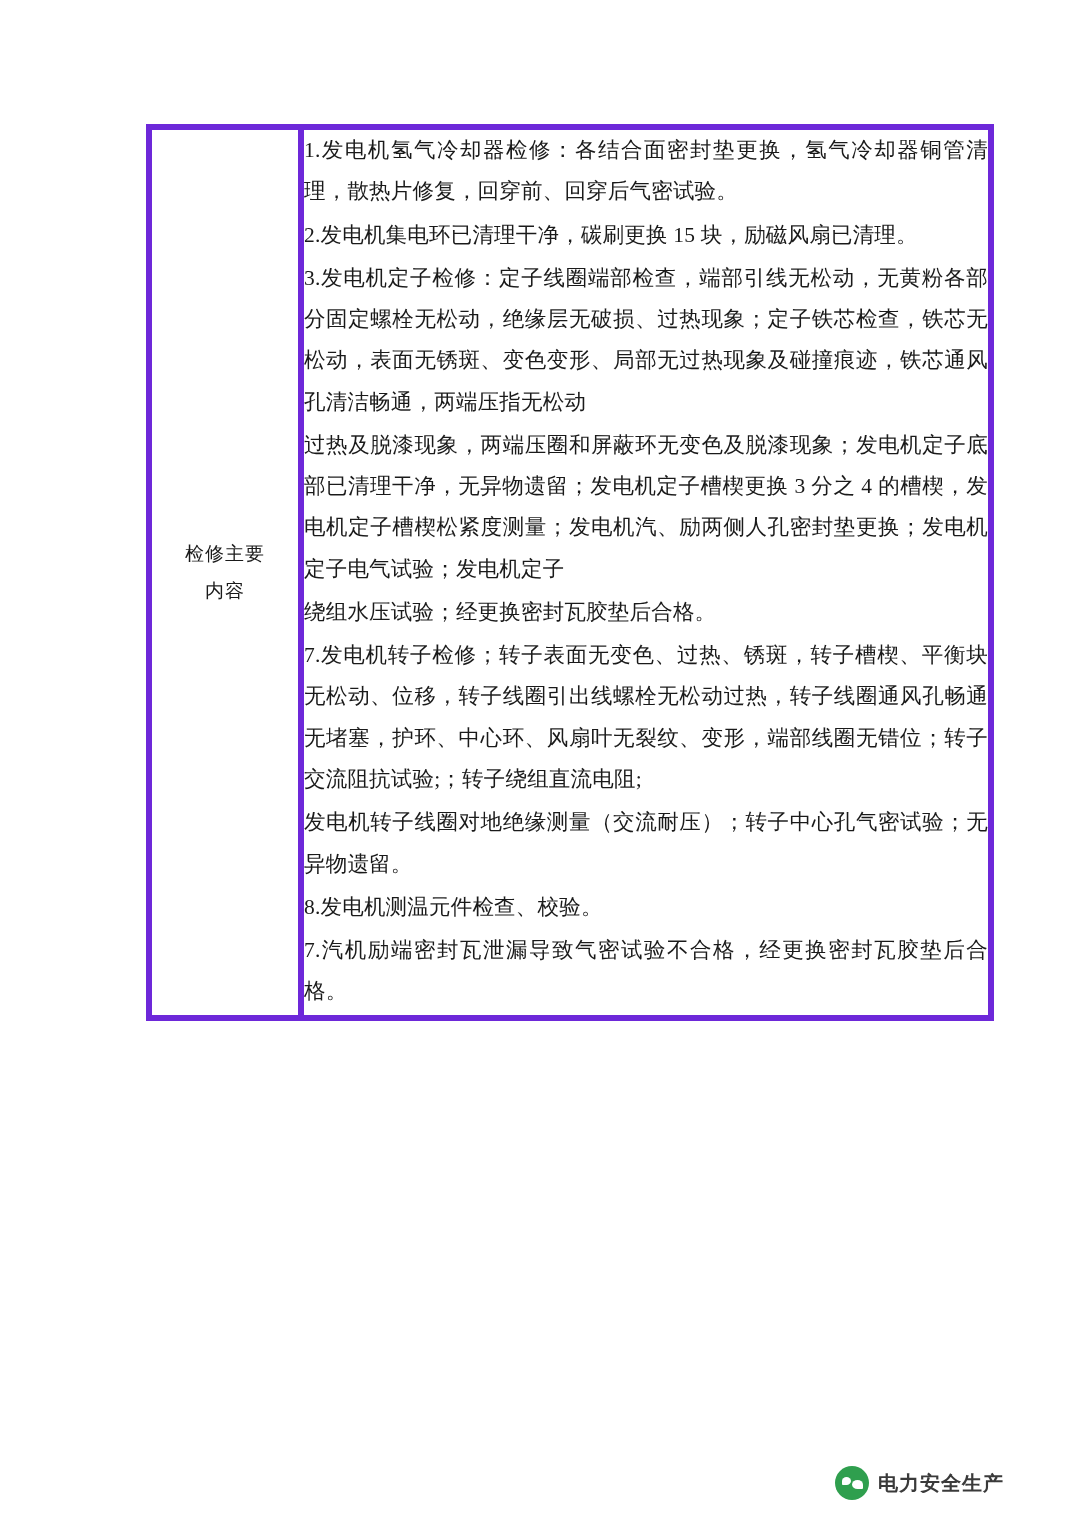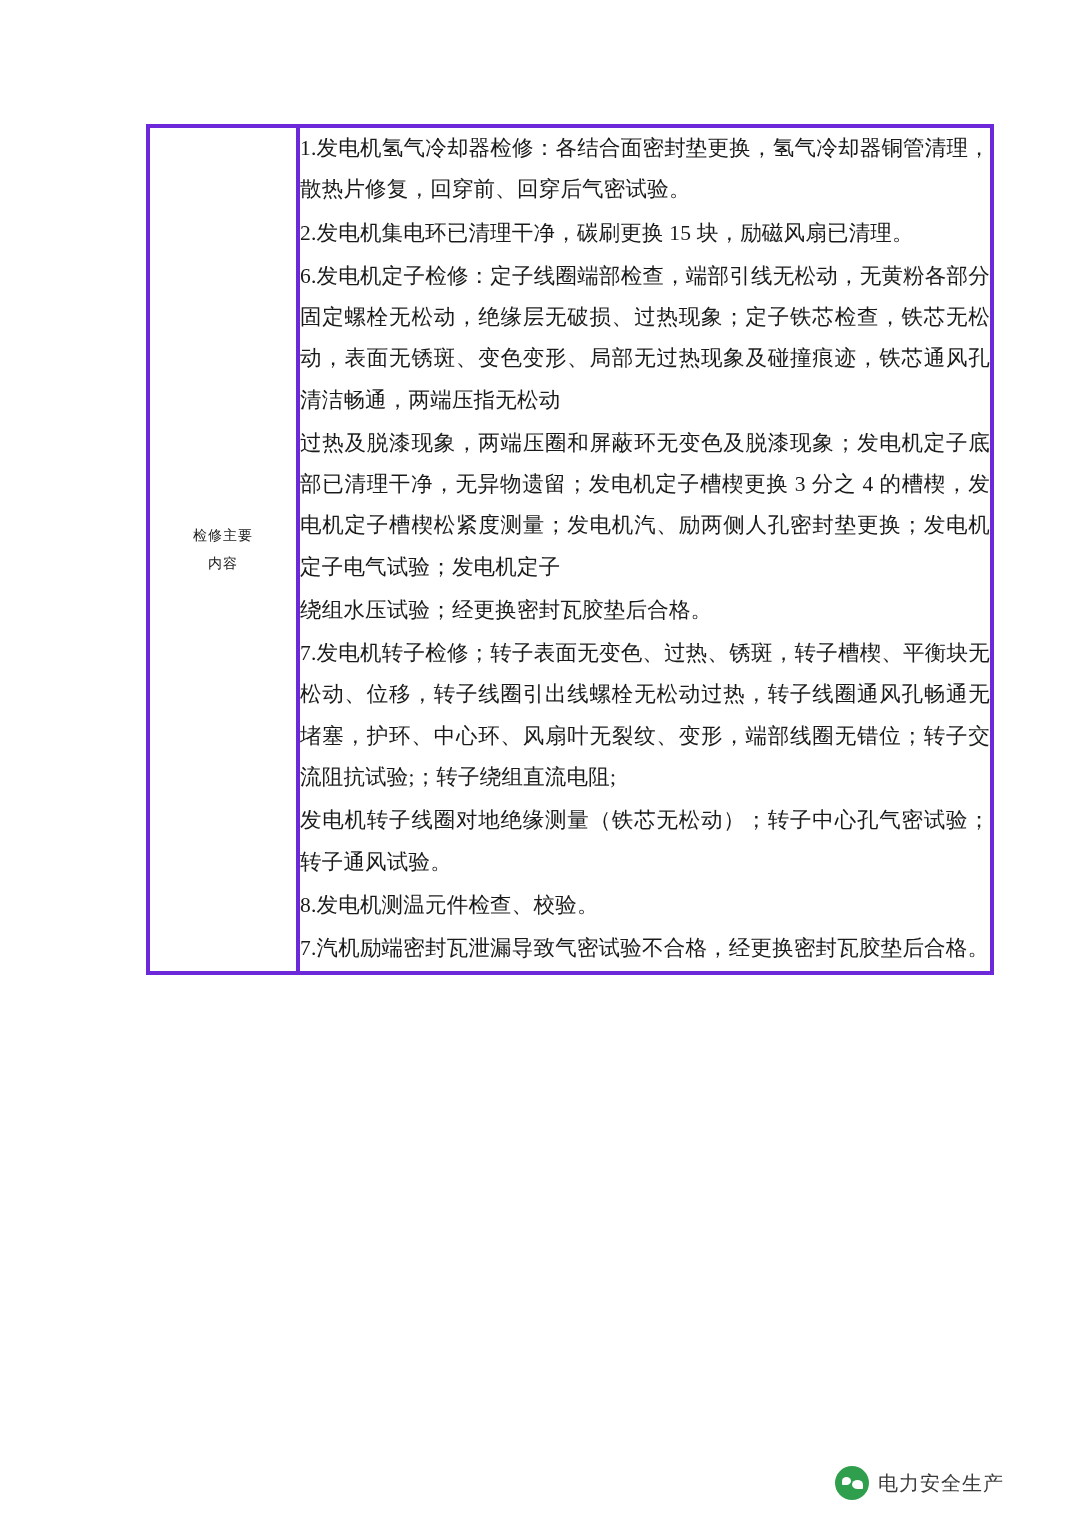--- a/index.html
+++ b/index.html
@@ -23,28 +23,28 @@
   }
   .doc-table {
     position: absolute;
     left: 146px;
     top: 124px;
     width: 848px;
     border-collapse: collapse;
     table-layout: fixed;
   }
   .doc-table td {
-    border: 4px solid #6d28d9;
+    border: 6px solid #6d28d9;
     vertical-align: middle;
     padding: 0;
   }
   .label-cell {
     width: 146px;
     text-align: center;
-    font-size: 14px;
+    font-size: 19px;
     line-height: 1.95;
     letter-spacing: 1px;
     padding: 4px 6px;
   }
   .label-cell .label-line {
     display: block;
   }
   .content-cell {
     vertical-align: top;
     padding: 18px 16px 22px 18px;
@@ -93,42 +93,43 @@
     height: 9px;
     border-radius: 50% 50% 10% 50%;
     background: #ffffff;
   }
   .wm-text {
     font-family: "Liberation Sans", sans-serif;
     font-size: 20px;
     color: #3a3a3a;
     letter-spacing: 1px;
     white-space: nowrap;
+    font-weight: bold;
   }
 </style>
 </head>
 <body>
 
 <div class="page">
 
   <table class="doc-table">
     <tbody>
         <tr>
       <td class="label-cell">
         <span class="label-line">检修主要</span>
         <span class="label-line">内容</span>
       </td>
       <td class="content-cell">
         <p class="para">1.发电机氢气冷却器检修：各结合面密封垫更换，氢气冷却器铜管清理，散热片修复，回穿前、回穿后气密试验。</p>
         <p class="para">2.发电机集电环已清理干净，碳刷更换 15 块，励磁风扇已清理。</p>
-        <p class="para">6.发电机定子检修：定子线圈端部检查，端部引线无松动，无黄粉各部分固定螺栓无松动，绝缘层无破损、过热现象；定子铁芯检查，铁芯无松动，表面无锈斑、变色变形、局部无过热现象及碰撞痕迹，铁芯通风孔清洁畅通，两端压指无松动</p>
+        <p class="para">3.发电机定子检修：定子线圈端部检查，端部引线无松动，无黄粉各部分固定螺栓无松动，绝缘层无破损、过热现象；定子铁芯检查，铁芯无松动，表面无锈斑、变色变形、局部无过热现象及碰撞痕迹，铁芯通风孔清洁畅通，两端压指无松动</p>
         <p class="para">过热及脱漆现象，两端压圈和屏蔽环无变色及脱漆现象；发电机定子底部已清理干净，无异物遗留；发电机定子槽楔更换 3 分之 4 的槽楔，发电机定子槽楔松紧度测量；发电机汽、励两侧人孔密封垫更换；发电机定子电气试验；发电机定子</p>
         <p class="para">绕组水压试验；经更换密封瓦胶垫后合格。</p>
         <p class="para">7.发电机转子检修；转子表面无变色、过热、锈斑，转子槽楔、平衡块无松动、位移，转子线圈引出线螺栓无松动过热，转子线圈通风孔畅通无堵塞，护环、中心环、风扇叶无裂纹、变形，端部线圈无错位；转子交流阻抗试验;；转子绕组直流电阻;</p>
-        <p class="para">发电机转子线圈对地绝缘测量（铁芯无松动）；转子中心孔气密试验；转子通风试验。</p>
+        <p class="para">发电机转子线圈对地绝缘测量（交流耐压）；转子中心孔气密试验；无异物遗留。</p>
         <p class="para">8.发电机测温元件检查、校验。</p>
         <p class="para">7.汽机励端密封瓦泄漏导致气密试验不合格，经更换密封瓦胶垫后合格。</p>
       </td>
     </tr>
   </tbody>
     </table>
 
   <div class="wm">
     <span class="wm-badge"></span>
     <span class="wm-text">电力安全生产</span>

